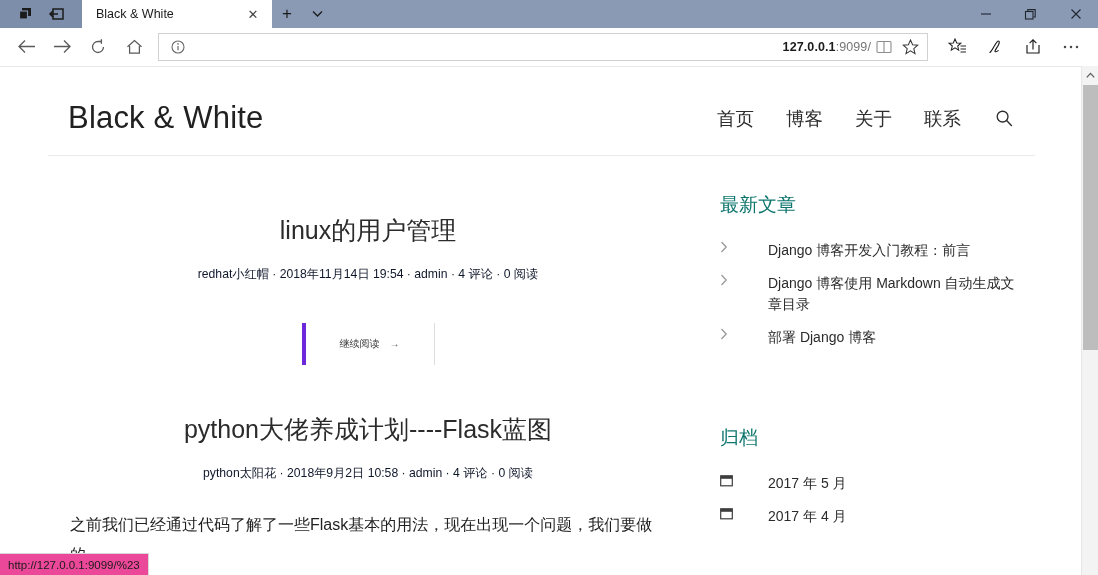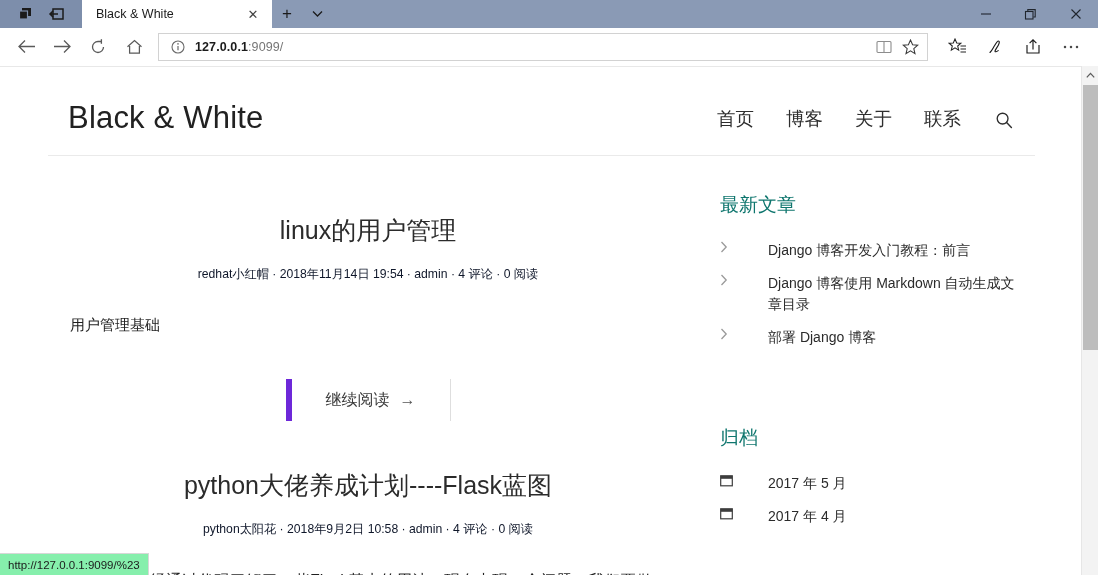--- a/index.html
+++ b/index.html
@@ -35,21 +35,21 @@
   .tab-close { width: 22px; height: 22px; display:flex; align-items:center; justify-content:center; color:#444; font-size: 13px; }
 
   .tb-new { width: 30px; height: 28px; display: flex; align-items: center; justify-content: center; color: #1b1b1b; font-size: 17px; }
   .tb-chev { width: 30px; height: 28px; display: flex; align-items: center; justify-content: center; color: #1b1b1b; font-size: 11px; }
 
   .winbtns { position: absolute; right: 0; top: 0; height: 28px; display: flex; }
   .winbtn { width: 45px; height: 28px; display: flex; align-items: center; justify-content: center; color: #20262e; font-size: 12px; }
 
   .navbar {
     height: 38px; background: #ffffff; display: flex; align-items: center;
-    padding: 12px 8px; border-bottom: 1px solid #ffffff;
+    padding: 12px 8px; border-bottom: 1px solid #ffffff; text-align: right;
   }
   .nav-btn {
     width: 36px; height: 32px; display: flex; align-items: center; justify-content: center;
     color: #5a5a5a; font-size: 16px;
   }
   .addrbar {
     flex: 1; height: 28px; margin: 0 6px 0 6px; background: #ffffff;
     border: 1px solid #d2d2d2; display: flex; align-items: center;
     padding: 0 4px 0 10px;
   }
@@ -69,21 +69,21 @@
   .page { width: 1081px; position: relative; padding: 0; }
 
   .site-header {
     display: flex; align-items: center; justify-content: space-between;
     padding: 26px 46px 0 68px; height: 76px;
   }
   .site-title {
     font-size: 31px; color: #212121; font-weight: 400; letter-spacing: .2px;
     font-family: "Liberation Sans", "DejaVu Sans", sans-serif;
   }
-  .site-nav { display: flex; align-items: flex-end; gap: 32px; padding-right: 20px; }
+  .site-nav { display: flex; align-items: center; gap: 32px; padding-right: 20px; }
   .site-nav a { font-size: 18.5px; color: #2e2e2e; text-decoration: none; }
   .search-ic { display: flex; align-items: center; justify-content: center; width: 22px; height: 22px; }
 
   .hdr-rule { height: 1px; background: #eaeaea; margin: 12px 46px 0 48px; }
 
   .content {
     display: flex; padding: 0 46px 0 48px; margin-top: 36px;
   }
   .main-col { width: 640px; flex: none; }
   .side-col { width: 340px; flex: none; padding-left: 32px; }
@@ -97,22 +97,22 @@
   .post-meta { font-size: 12.2px; color: #0f172a; margin-top: 18px; }
   .post-body {
     text-align: left; font-size: 15px; color: #1f1f1f; line-height: 1.9;
     margin-top: 28px; padding: 0 22px 0 22px;
   }
   .post-body.big { font-size: 16px; }
 
   .readmore-wrap { display: flex; justify-content: center; margin-top: 40px; }
   .readmore {
     display: flex; align-items: center; height: 42px;
-    border-left: 6px solid #6d28d9; border-right: 1px solid #dedede;
-    padding: 0 34px; font-size: 16px; color: #3b3b3b; text-decoration: none;
+    border-left: 4px solid #6d28d9; border-right: 1px solid #dedede;
+    padding: 0 34px; font-size: 10px; color: #3b3b3b; text-decoration: none;
   }
   .readmore .arrow { margin-left: 10px; color: #555; }
 
   .widget { margin-bottom: 40px; }
   .widget-title { font-size: 19px; color: #0f766e; font-weight: 400; margin: 0 0 22px 0; }
   .widget ul { list-style: none; margin: 0; padding: 0; }
   .widget li { display: flex; align-items: flex-start; margin-bottom: 13px; font-size: 14px; gap: 28px; }
   .li-ic { width: 20px; flex: none; color: #9a9a9a; display: flex; align-items: center; justify-content: flex-start; padding-top: 1px; }
   .li-ic.cal { color: #3d3d3d; }
   .li-txt { color: #2b2b2b; text-decoration: none; line-height: 1.45; }
@@ -124,21 +124,21 @@
   }
   .vs-arrow {
     width: 17px; height: 18px; display: flex; align-items: center; justify-content: center;
     color: #5c5c5c; font-size: 8px;
   }
   .vs-thumb { position: absolute; left: 1px; top: 19px; width: 15px; height: 265px; background: #bdbdbd; }
 
   
   .statusbar {
     position: absolute; left: 0; bottom: 0; height: 22px;
-    background: #86efac; border: 1px solid #d7d7d7; border-left: none; border-bottom: none;
+    background: #ec4899; border: 1px solid #d7d7d7; border-left: none; border-bottom: none;
     display: flex; align-items: center; padding: 0 8px;
     font-size: 11.5px; color: #1b1b1b; z-index: 30;
   }
 
   svg { display: block; }
 </style>
 </head>
 <body>
 
 <div class="browser">
@@ -288,21 +288,20 @@
 
       <div class="content">
 
         <div class="main-col">
 
           <article class="post">
             <h2 class="post-title">
               <a href="#">linux的用户管理</a>
             </h2>
             <div class="post-meta">redhat小红帽 · 2018年11月14日 19:54 · admin · 4 评论 · 0 阅读</div>
-            <div class="post-body">用户管理基础</div>
             <div class="readmore-wrap">
               <a href="#" class="readmore">
                 <span>继续阅读</span>
                 <span class="arrow">→</span>
               </a>
             </div>
           </article>
 
           <article class="post" style="margin-top:48px">
             <h2 class="post-title">

